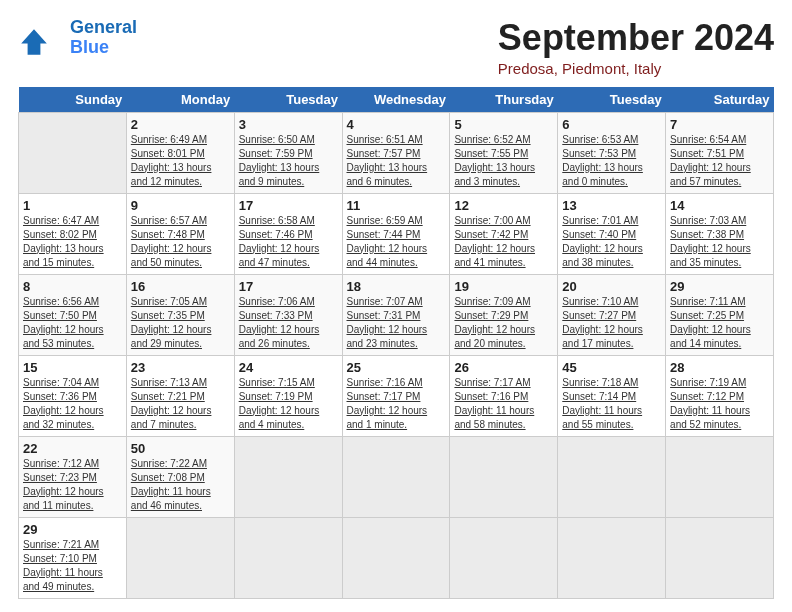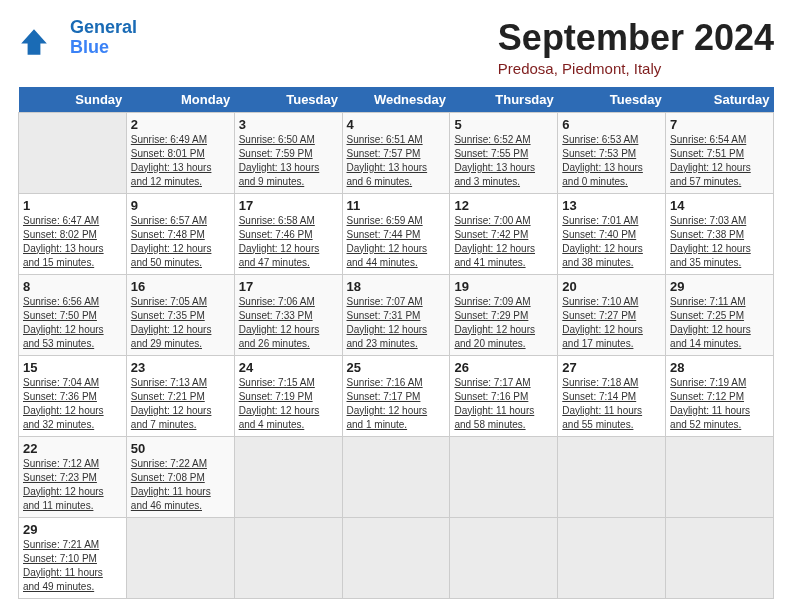--- a/index.html
+++ b/index.html
@@ -167,21 +167,21 @@
         <td><span class="day-num">20</span><span class="day-info">Sunrise: 7:10 AM<br>Sunset: 7:27 PM<br>Daylight: 12 hours<br>and 17 minutes.</span></td>
         <td><span class="day-num">29</span><span class="day-info">Sunrise: 7:11 AM<br>Sunset: 7:25 PM<br>Daylight: 12 hours<br>and 14 minutes.</span></td>
       </tr>
 
       <tr class="row-4">
         <td><span class="day-num">15</span><span class="day-info">Sunrise: 7:04 AM<br>Sunset: 7:36 PM<br>Daylight: 12 hours<br>and 32 minutes.</span></td>
         <td><span class="day-num">23</span><span class="day-info">Sunrise: 7:13 AM<br>Sunset: 7:21 PM<br>Daylight: 12 hours<br>and 7 minutes.</span></td>
         <td><span class="day-num">24</span><span class="day-info">Sunrise: 7:15 AM<br>Sunset: 7:19 PM<br>Daylight: 12 hours<br>and 4 minutes.</span></td>
         <td><span class="day-num">25</span><span class="day-info">Sunrise: 7:16 AM<br>Sunset: 7:17 PM<br>Daylight: 12 hours<br>and 1 minute.</span></td>
         <td><span class="day-num">26</span><span class="day-info">Sunrise: 7:17 AM<br>Sunset: 7:16 PM<br>Daylight: 11 hours<br>and 58 minutes.</span></td>
-        <td><span class="day-num">27</span><span class="day-info">Sunrise: 7:18 AM<br>Sunset: 7:14 PM<br>Daylight: 11 hours<br>and 55 minutes.</span></td>
+        <td><span class="day-num">45</span><span class="day-info">Sunrise: 7:18 AM<br>Sunset: 7:14 PM<br>Daylight: 11 hours<br>and 55 minutes.</span></td>
         <td><span class="day-num">28</span><span class="day-info">Sunrise: 7:19 AM<br>Sunset: 7:12 PM<br>Daylight: 11 hours<br>and 52 minutes.</span></td>
       </tr>
 
       <tr class="row-5">
         <td><span class="day-num">22</span><span class="day-info">Sunrise: 7:12 AM<br>Sunset: 7:23 PM<br>Daylight: 12 hours<br>and 11 minutes.</span></td>
         <td><span class="day-num">50</span><span class="day-info">Sunrise: 7:22 AM<br>Sunset: 7:08 PM<br>Daylight: 11 hours<br>and 46 minutes.</span></td>
         <td class="empty-cell"></td>
         <td class="empty-cell"></td>
         <td class="empty-cell"></td>
         <td class="empty-cell"></td>

